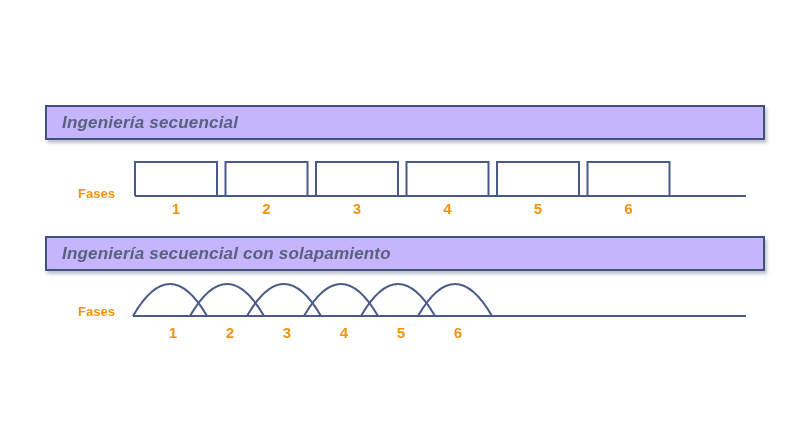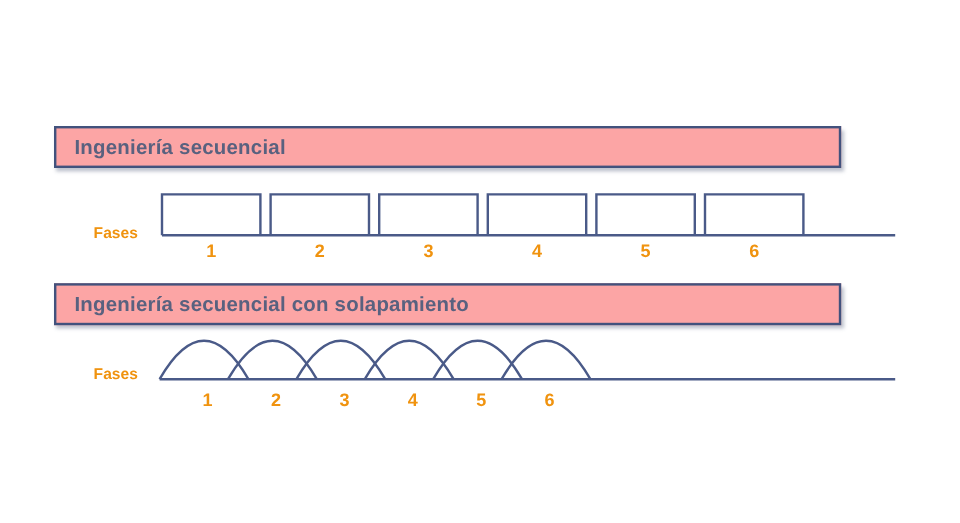--- a/index.html
+++ b/index.html
@@ -7,29 +7,30 @@
     position: relative;
     width: 800px;
     height: 436px;
     background: #ffffff;
     font-family: "Liberation Sans", sans-serif;
     overflow: hidden;
   }
   .header-bar {
     position: absolute;
     left: 45px;
-    width: 656px;
+    width: 720px;
     height: 35px;
     box-sizing: border-box;
-    background: #fca5a5;
+    background: #c4b5fd;
     border: 2px solid #42527d;
     box-shadow: 2px 3px 3px rgba(110, 120, 145, 0.45);
     display: flex;
     align-items: center;
     padding-left: 15px;
+    font-style: italic;
   }
   .header-bar .title {
     font-size: 17px;
     font-weight: bold;
     color: #59617f;
     letter-spacing: 0.2px;
     white-space: nowrap;
   }
   #header1 { top: 105px; }
   #header2 { top: 236px; }

